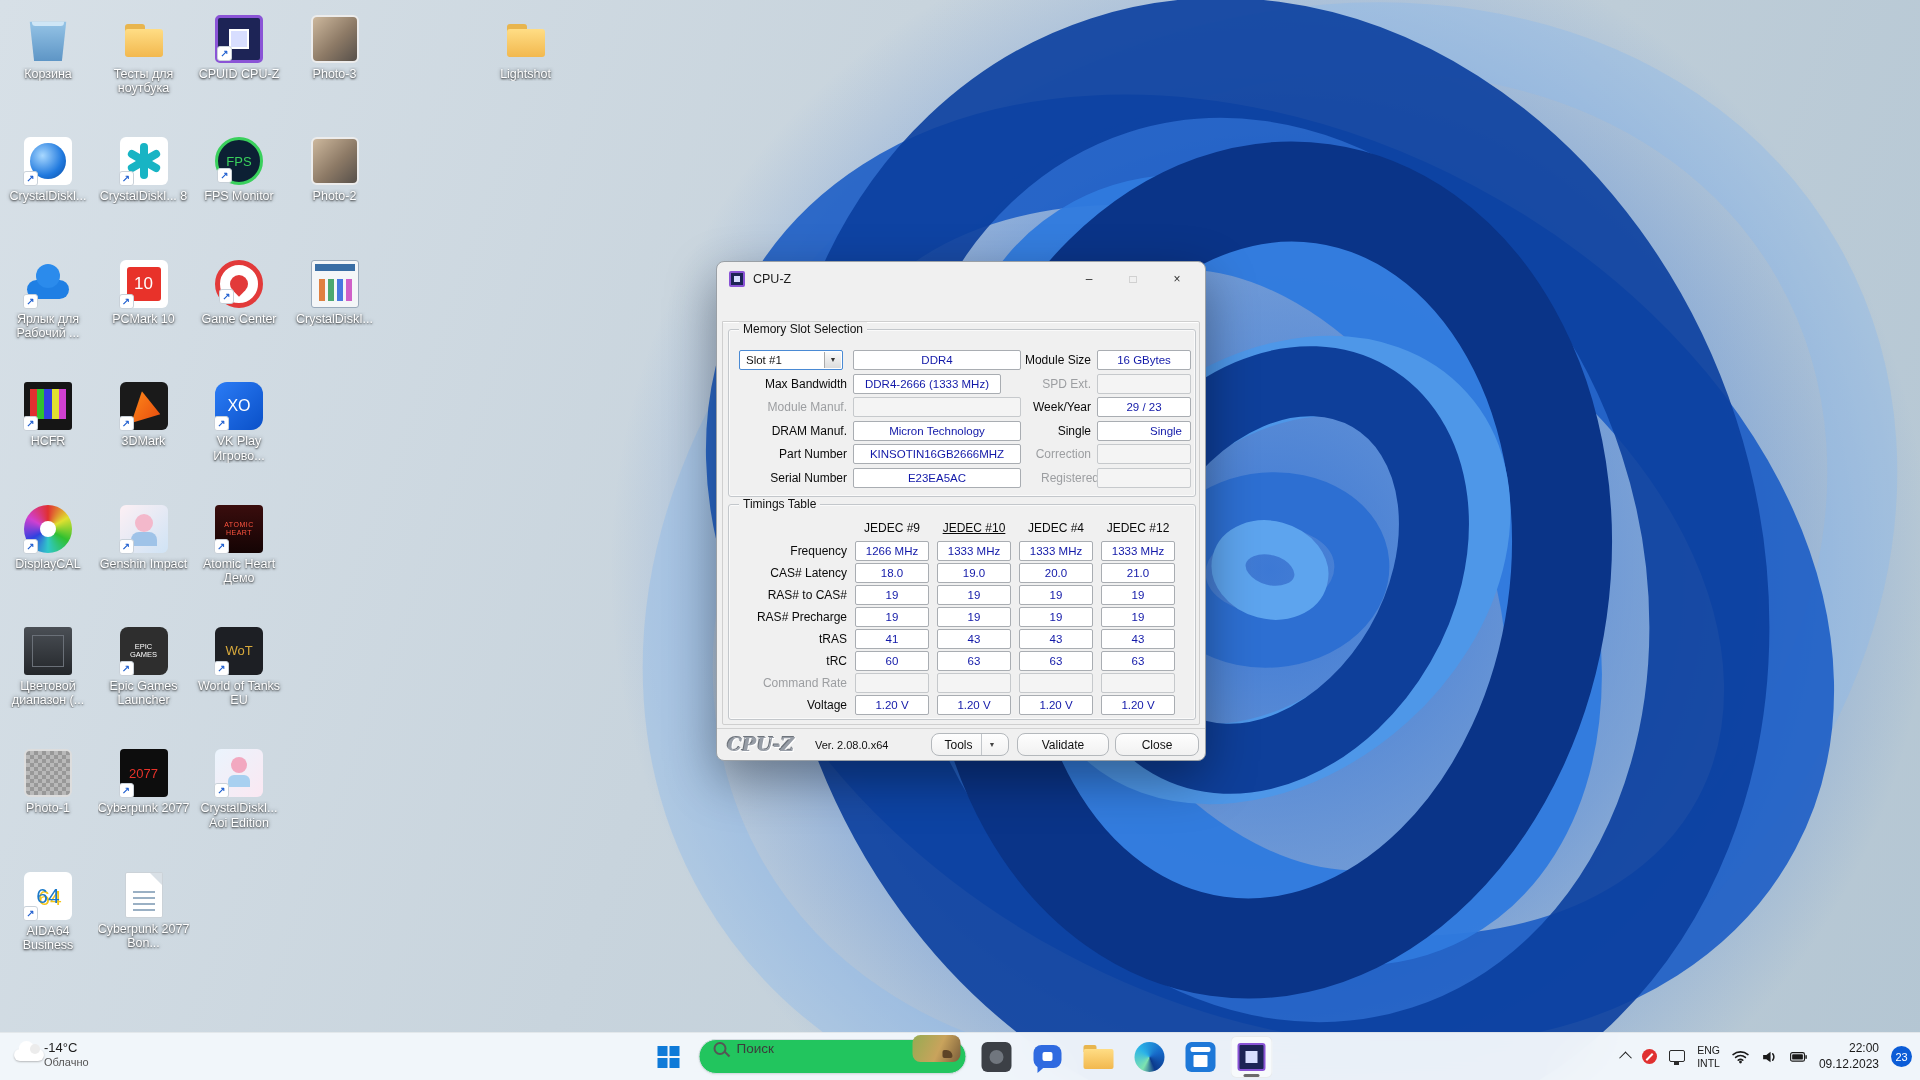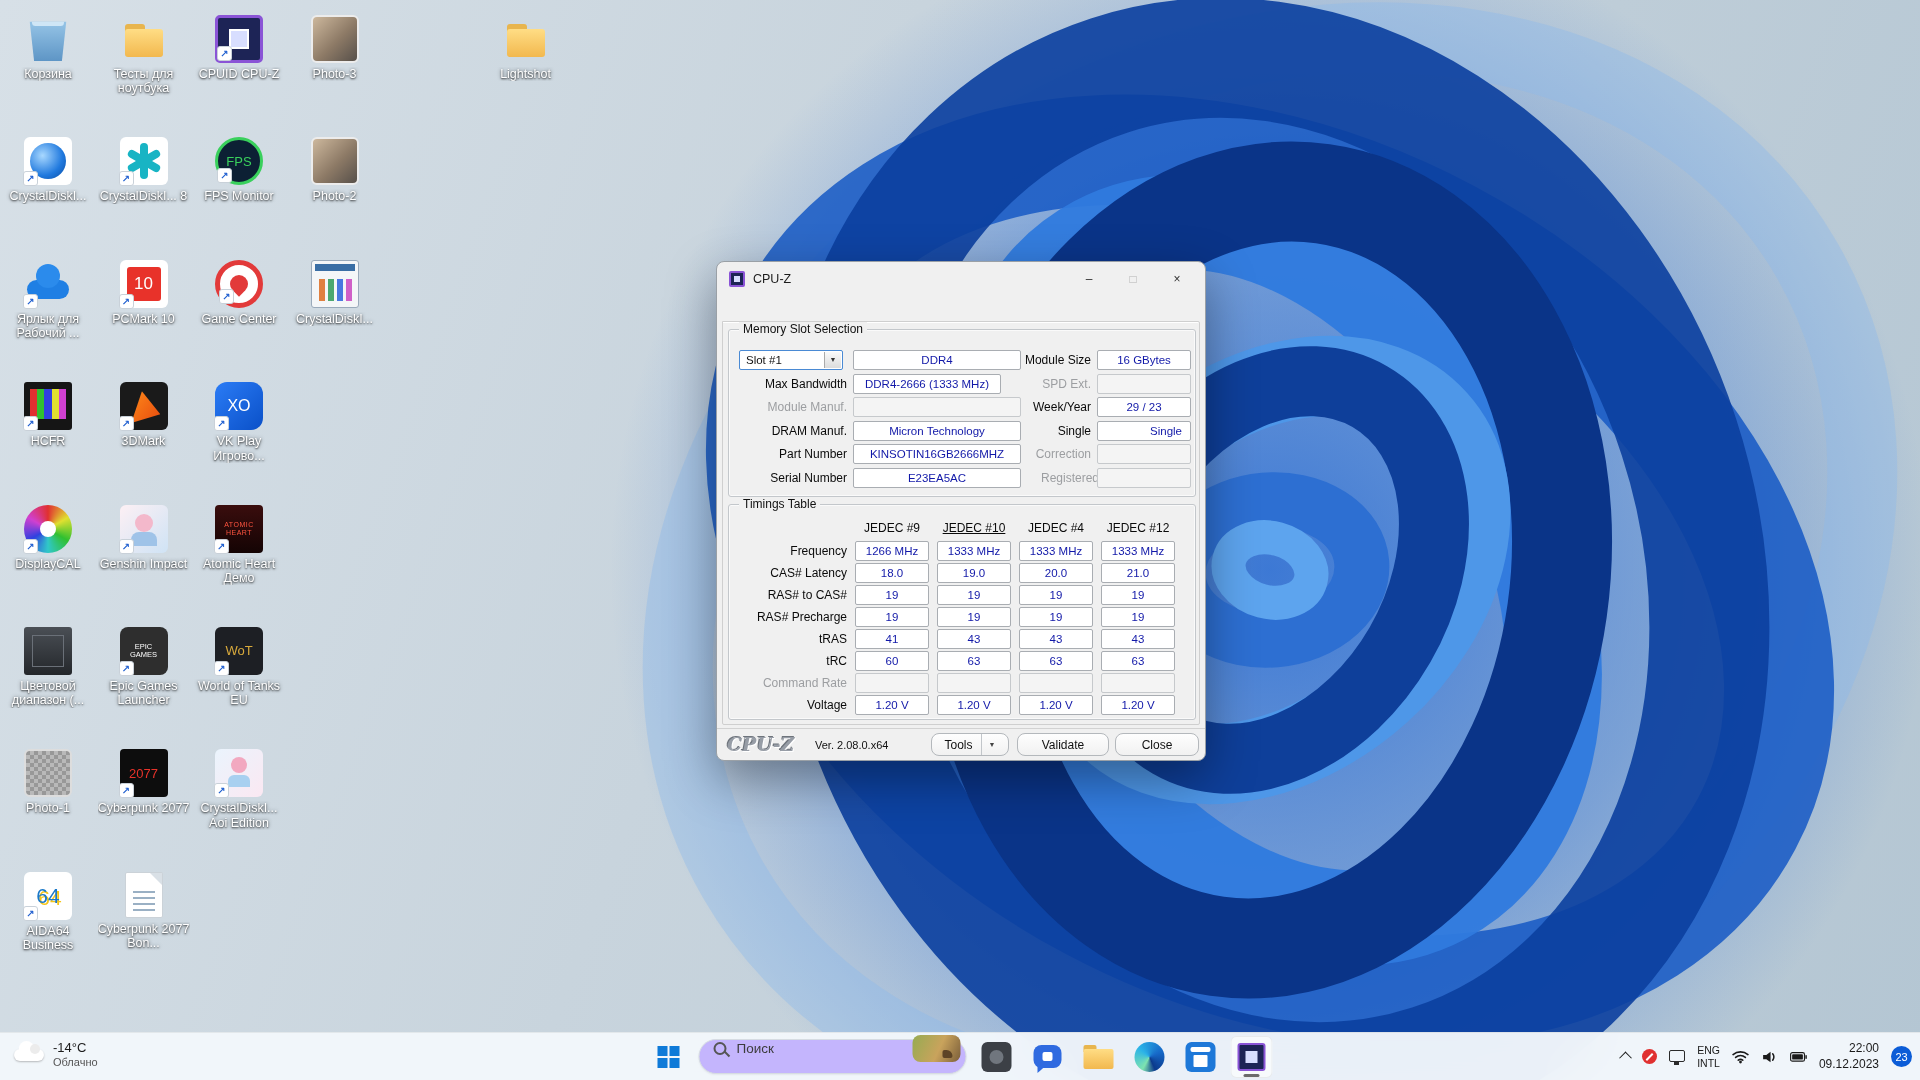--- a/index.html
+++ b/index.html
@@ -139,35 +139,35 @@
   .btn{position:absolute;top:4px;height:23px;background:linear-gradient(#fefefe,#f1f1f1);border:1px solid #b4b8bc;
     border-radius:8px;font-size:12px;color:#111;display:flex;align-items:center;justify-content:center}
   .btn-tools{left:214px;width:78px}
   .btn-tools .drop{border-left:1px solid #c2c6ca;margin-left:8px;padding-left:7px;font-size:7px;color:#444;height:100%;display:flex;align-items:center}
   .btn-validate{left:300px;width:92px}
   .btn-close{left:398px;width:84px}
 
   
   .taskbar{position:absolute;left:0;right:0;bottom:0;height:48px;background:rgba(243,247,251,.96);
     border-top:1px solid rgba(0,0,0,.06);backdrop-filter:blur(18px)}
-  .tb-left{position:absolute;left:14px;top:0;bottom:4px;display:flex;align-items:center;gap:9px}
+  .tb-left{position:absolute;left:14px;top:0;bottom:4px;display:flex;align-items:center;}
   .cloud{width:30px;height:12px;background:#fff;border-radius:8px;position:relative;box-shadow:0 1px 2px rgba(0,0,0,.25)}
   .cloud::before{content:"";position:absolute;width:15px;height:15px;border-radius:50%;background:#fff;top:-8px;left:5px}
   .cloud::after{content:"";position:absolute;width:10px;height:10px;border-radius:50%;background:#ececec;top:-5px;right:4px}
   .wx{display:flex;flex-direction:column;line-height:1.25}
   .wx-t{font-size:13px;color:#1c1c1c}
   .wx-c{font-size:11px;color:#555}
 
   .tb-center{position:absolute;left:50%;top:0;bottom:0;transform:translateX(-50%);display:flex;align-items:center;gap:9px}
   .tb-icon{width:42px;height:42px;border-radius:6px;display:flex;align-items:center;justify-content:center;position:relative}
   .tb-icon.active{background:rgba(255,255,255,.65);box-shadow:inset 0 0 0 1px rgba(0,0,0,.06)}
   .tb-icon.active::after{content:"";position:absolute;bottom:1px;left:50%;transform:translateX(-50%);width:16px;height:3px;border-radius:2px;background:#6b6b6b}
   .win-logo{width:22px;height:22px;display:grid;grid-template:1fr 1fr/1fr 1fr;gap:2px}
   .win-logo i{background:#0e7ad8}
-  .search-pill{width:268px;height:35px;background:#c4b5fd;border:1px solid #d6dce2;border-radius:18px;
+  .search-pill{width:268px;height:35px;background:#22c55e;border:1px solid #d6dce2;border-radius:18px;
     display:flex;align-items:center;padding:0 5px 17px 14px;box-shadow:0 1px 2px rgba(0,0,0,.06)}
   .search-glyph{width:13px;height:13px;border:2px solid #555;border-radius:50%;position:relative;margin-right:10px;flex:none}
   .search-glyph::after{content:"";position:absolute;width:7px;height:2px;background:#555;transform:rotate(45deg);right:-6px;bottom:-2px}
   .search-text{font-size:13.5px;color:#3c3c3c}
   .search-thumb{margin-left:auto;width:48px;height:27px;border-radius:8px;
     background:linear-gradient(115deg,#96ab52 0%,#c9a35c 55%,#7a5e3a 100%);position:relative;overflow:hidden}
   .search-thumb::after{content:"";position:absolute;right:8px;bottom:4px;width:10px;height:8px;background:#5d4426;border-radius:2px 6px 2px 2px}
   .ico-darkapp{width:30px;height:30px;background:#3c4046;border-radius:6px;position:relative}
   .ico-darkapp::after{content:"";position:absolute;left:8px;top:8px;width:14px;height:14px;border-radius:50%;background:#70767e}
   .ico-chat{width:28px;height:23px;background:#2f6ae0;border-radius:8px;position:relative}

